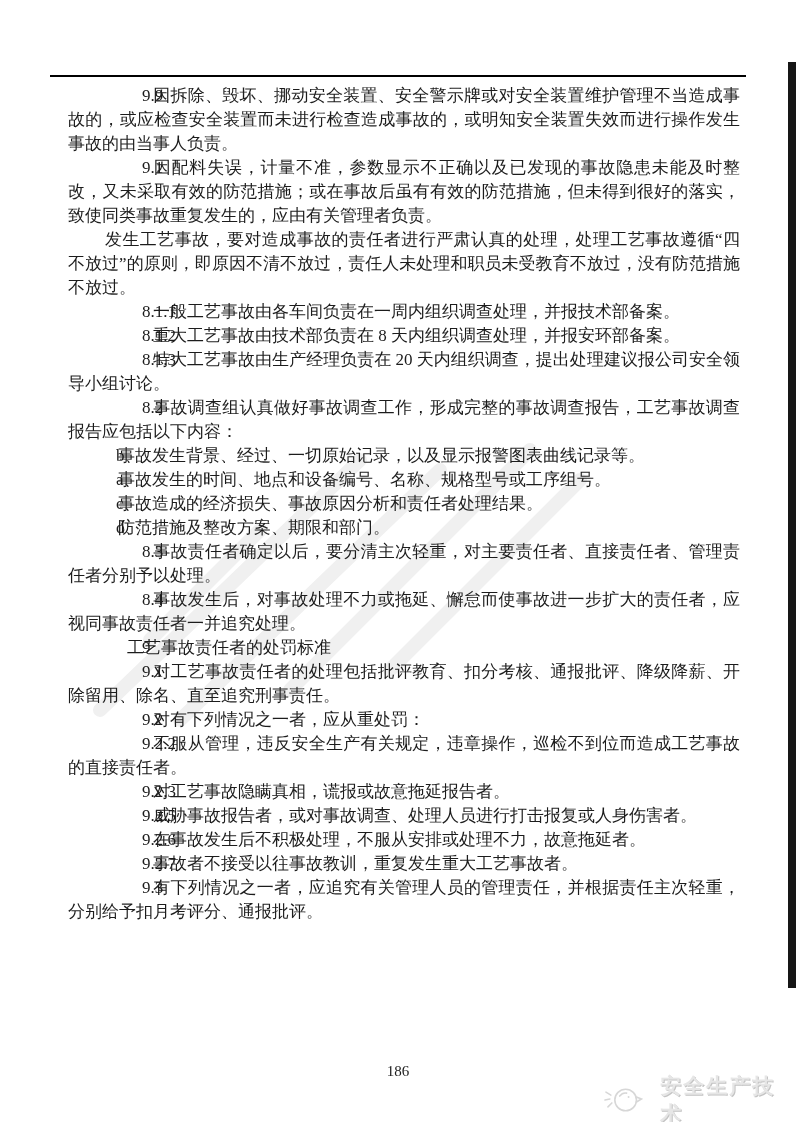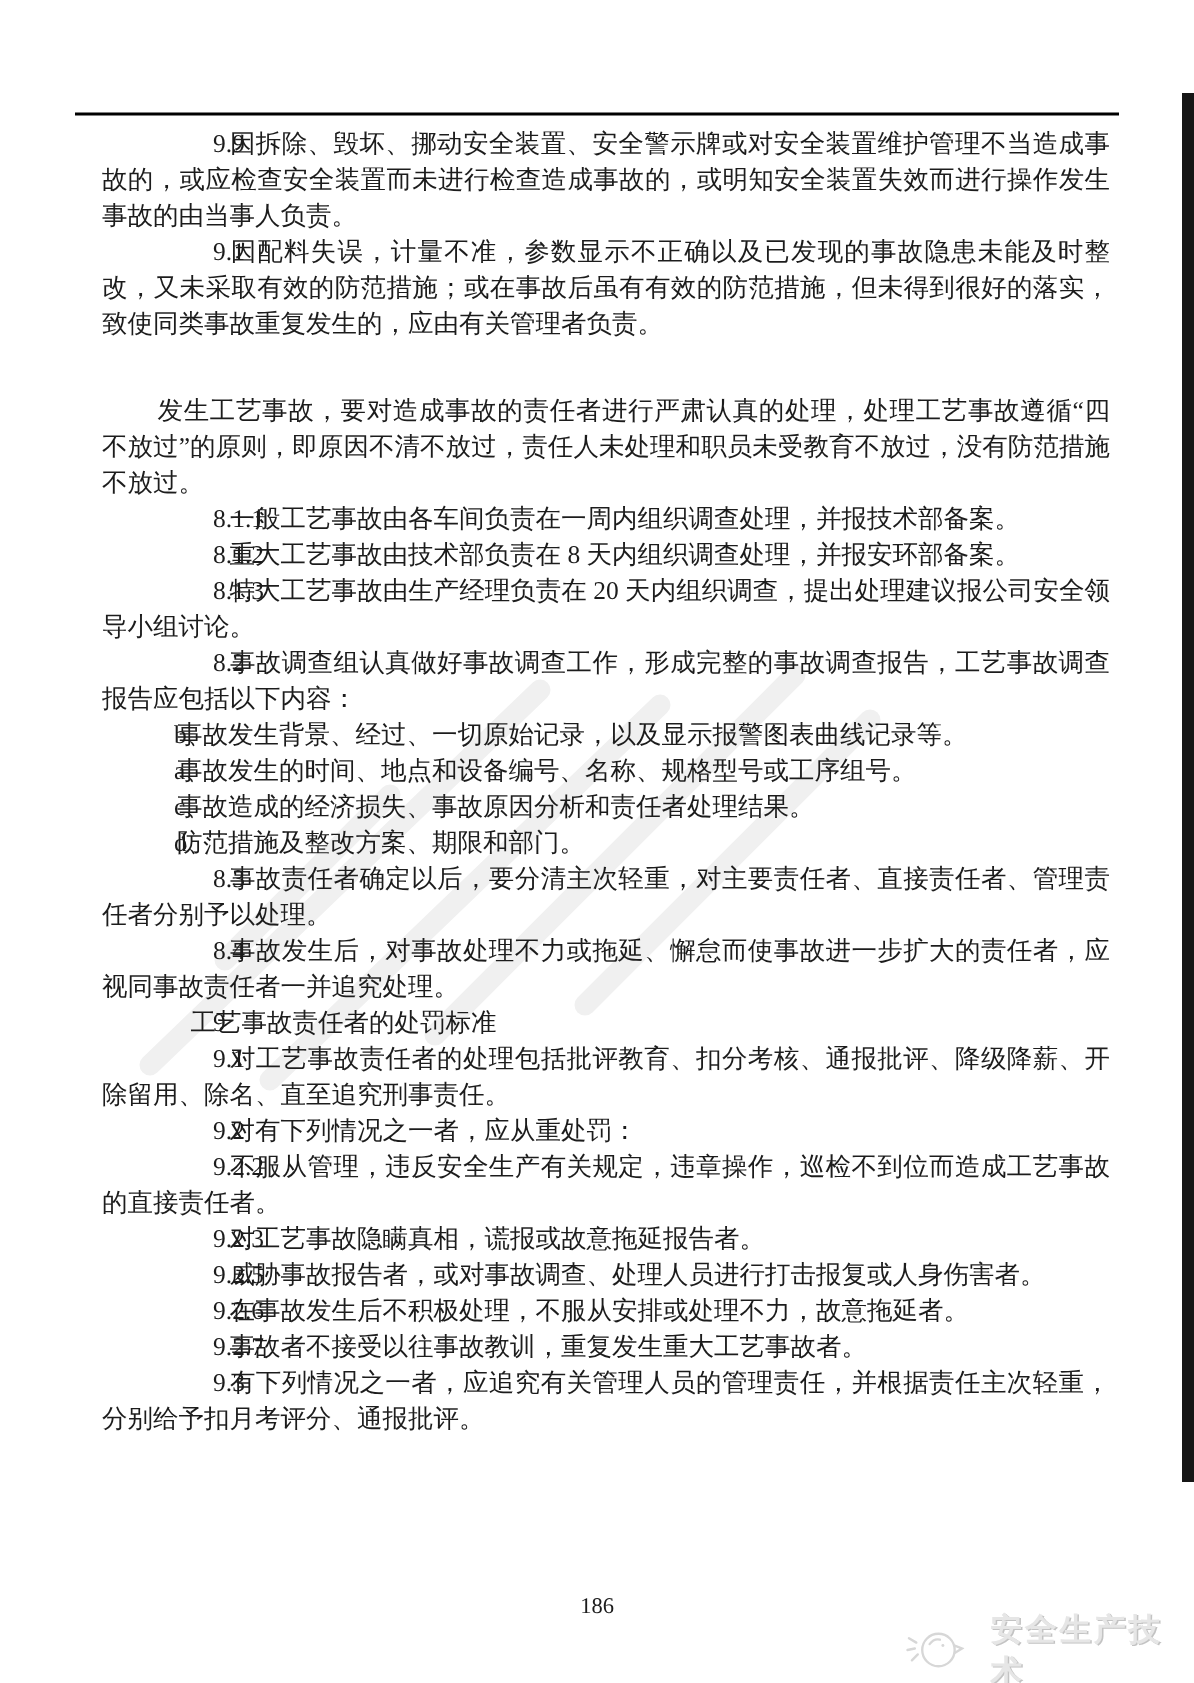--- a/index.html
+++ b/index.html
@@ -17,21 +17,21 @@
   .content{
     position:absolute;left:68px;top:84px;width:672px;color:var(--text);
     font-size:17px;line-height:24px;text-align:justify;
   }
   .para{margin:0;padding:0;}
   .para .num{display:inline-block;white-space:nowrap;}
   .kind-item{text-indent:37px;}
   .kind-item .num{width:48px;}
   .kind-section{text-indent:37px;}
   .kind-section .num{width:22px;}
-  .kind-plain{text-indent:37px;margin-top:34px;}
+  .kind-plain{text-indent:37px;}
   .kind-list{text-indent:24px;}
   .kind-list .num{width:26px;}
   .page-number{
     position:absolute;left:0;top:1032px;width:100%;text-align:center;
     color:var(--text);font-size:15px;line-height:18px;margin-top:30px;
   }
   .footer-brand{
     position:absolute;left:604px;top:1072px;display:flex;align-items:center;gap:17px;
     font-family:"Liberation Sans","DejaVu Sans",sans-serif;
   }

